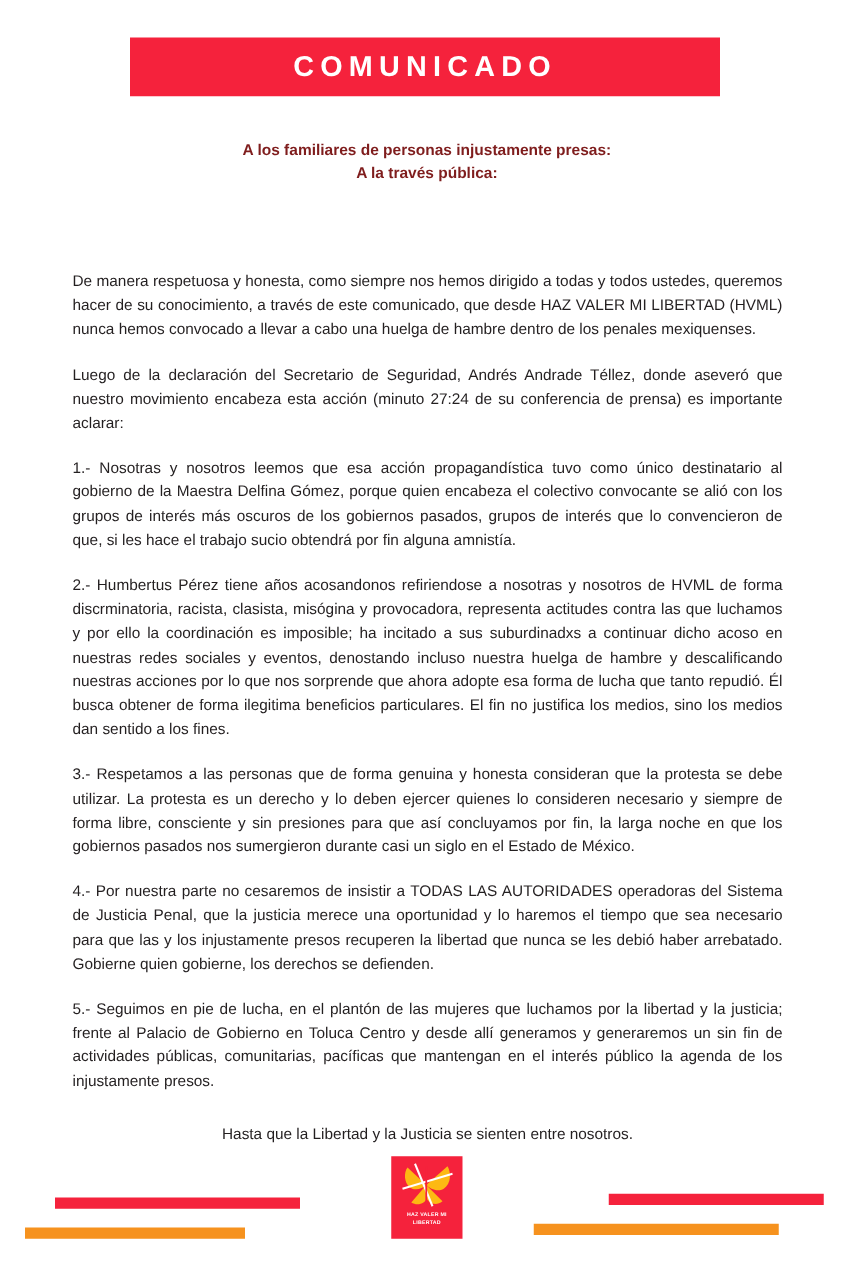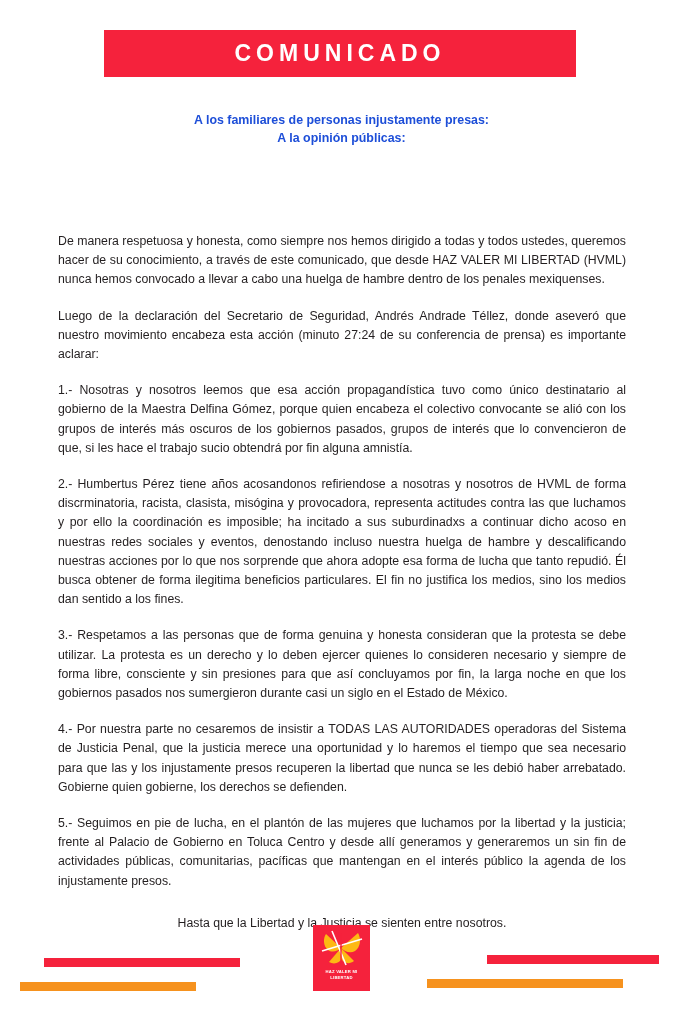--- a/index.html
+++ b/index.html
@@ -49,28 +49,28 @@
     position: absolute;
     left: 0;
     top: 112px;
     width: 683px;
     text-align: center;
   }
   .addressees div {
     font-size: 12.4px;
     font-weight: bold;
     line-height: 17.5px;
-    color: #1d4ed8;
+    color: #7f1d1d;
   }
 
   
   .body-text {
     position: absolute;
     left: 58px;
-    top: 232px;
+    top: 216px;
     width: 568px;
   }
   .body-text p {
     margin: 0 0 17px 0;
     font-size: 12.3px;
     line-height: 19.2px;
     text-align: justify;
     color: #231f20;
   }
   .body-text p.closing {
@@ -146,21 +146,21 @@
 <body>
 
 <div class="page">
 
   <div class="banner">
     <span class="banner-title">COMUNICADO</span>
   </div>
 
   <div class="addressees">
     <div>A los familiares de personas injustamente presas:</div>
-    <div>A la opinión públicas:</div>
+    <div>A la través pública:</div>
   </div>
 
   <div class="body-text">
     <p>De manera respetuosa y honesta, como siempre nos hemos dirigido a todas y todos ustedes, queremos hacer de su conocimiento, a través de este comunicado, que desde HAZ VALER MI LIBERTAD (HVML) nunca hemos convocado a llevar a cabo una huelga de hambre dentro de los penales mexiquenses.</p>
     <p>Luego de la declaración del Secretario de Seguridad, Andrés Andrade Téllez, donde aseveró que nuestro movimiento encabeza esta acción (minuto 27:24 de su conferencia de prensa) es importante aclarar:</p>
     <p>1.- Nosotras y nosotros leemos que esa acción propagandística tuvo como único destinatario al gobierno de la Maestra Delfina Gómez, porque quien encabeza el colectivo convocante se alió con los grupos de interés más oscuros de los gobiernos pasados, grupos de interés que lo convencieron de que, si les hace el trabajo sucio obtendrá por fin alguna amnistía.</p>
     <p>2.- Humbertus Pérez tiene años acosandonos refiriendose a nosotras y nosotros de HVML de forma discrminatoria, racista, clasista, misógina y provocadora, representa actitudes contra las que luchamos y por ello la coordinación es imposible; ha incitado a sus suburdinadxs a continuar dicho acoso en nuestras redes sociales y eventos, denostando incluso nuestra huelga de hambre y descalificando nuestras acciones por lo que nos sorprende que ahora adopte esa forma de lucha que tanto repudió. Él busca obtener de forma ilegitima beneficios particulares. El fin no justifica los medios, sino los medios dan sentido a los fines.</p>
     <p>3.- Respetamos a las personas que de forma genuina y honesta consideran que la protesta se debe utilizar. La protesta es un derecho y lo deben ejercer quienes lo consideren necesario y siempre de forma libre, consciente y sin presiones para que así concluyamos por fin, la larga noche en que los gobiernos pasados nos sumergieron durante casi un siglo en el Estado de México.</p>
     <p>4.- Por nuestra parte no cesaremos de insistir a TODAS LAS AUTORIDADES operadoras del Sistema de Justicia Penal, que la justicia merece una oportunidad y lo haremos el tiempo que sea necesario para que las y los injustamente presos recuperen la libertad que nunca se les debió haber arrebatado. Gobierne quien gobierne, los derechos se defienden.</p>
     <p>5.- Seguimos en pie de lucha, en el plantón de las mujeres que luchamos por la libertad y la justicia; frente al Palacio de Gobierno en Toluca Centro y desde allí generamos y generaremos un sin fin de actividades públicas, comunitarias, pacíficas que mantengan en el interés público la agenda de los injustamente presos.</p>

